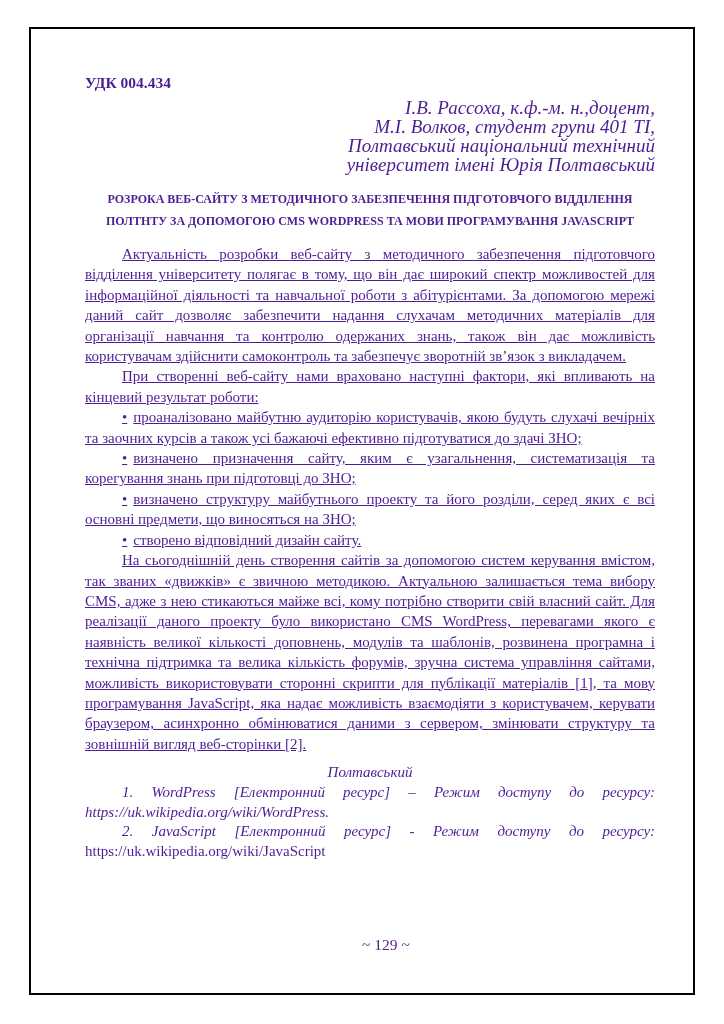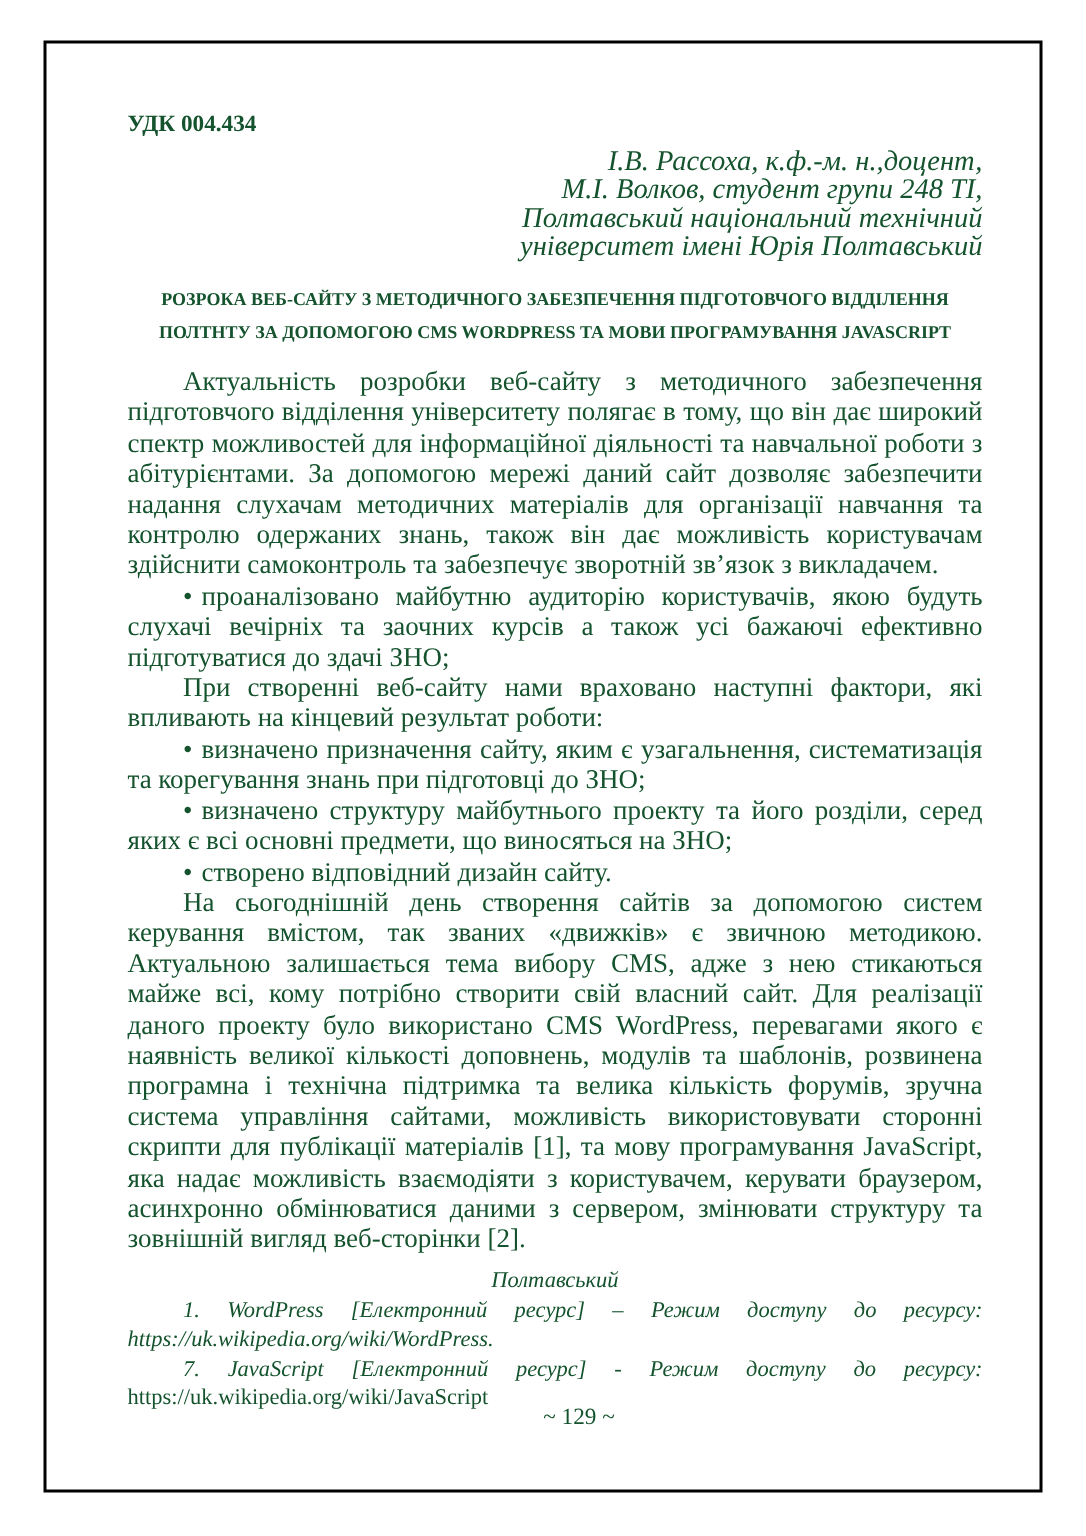--- a/index.html
+++ b/index.html
@@ -1,21 +1,21 @@
 <!DOCTYPE html>
 <html lang="uk"><head>
 <meta charset="utf-8">
 <style>
   html, body { margin: 0; padding: 0; background: #ffffff; }
   .page {
     position: relative;
     width: 724px;
     height: 1024px;
     background: #ffffff;
-    color: #14532d;
+    color: #4c1d95;
     font-family: "Liberation Serif", serif;
     overflow: hidden;
     margin: 0 auto;
   }
   .page-border {
     position: absolute;
     top: 27px; left: 29px; right: 29px; bottom: 29px;
     border: 2px solid #000000;
     pointer-events: none;
   }
@@ -38,25 +38,26 @@
     margin-bottom: 14px;
   }
   .paper-title {
     font-size: 12px;
     font-weight: bold;
     text-align: center;
     line-height: 22px;
     margin: 10px 0 12px 0;
   }
   .para {
-    font-size: 18px;
+    font-size: 15px;
     line-height: 20.4px;
     text-align: justify;
     text-indent: 37px;
     margin: 0;
+    text-decoration: underline;
   }
   .bullet-item { margin: 0; }
   .bullet-mark { padding-right: 6px; }
   .lit-heading {
     text-align: center;
     font-style: italic;
     font-size: 15px;
     margin: 10px 0 2px 0;
   }
   .ref {
@@ -85,43 +86,43 @@
 
 <div class="page">
   <div class="page-border"></div>
 
   <div class="content">
 
     <div class="udc">УДК 004.434</div>
 
     <div class="authors">
       <div>І.В. Рассоха, к.ф.-м. н.,доцент,</div>
-      <div>М.І. Волков, студент групи 248 ТІ,</div>
+      <div>М.І. Волков, студент групи 401 ТІ,</div>
       <div>Полтавський національний технічний</div>
       <div>університет імені Юрія Полтавський</div>
     </div>
 
     <h1 class="paper-title">РОЗРОКА ВЕБ-САЙТУ З МЕТОДИЧНОГО ЗАБЕЗПЕЧЕННЯ ПІДГОТОВЧОГО ВІДДІЛЕННЯ ПОЛТНТУ ЗА ДОПОМОГОЮ CMS WORDPRESS ТА МОВИ ПРОГРАМУВАННЯ JAVASCRIPT</h1>
 
     <p class="para">Актуальність розробки веб-сайту з методичного забезпечення підготовчого відділення університету полягає в тому, що він дає широкий спектр можливостей для інформаційної діяльності та навчальної роботи з абітурієнтами. За допомогою мережі даний сайт дозволяє забезпечити надання слухачам методичних матеріалів для організації навчання та контролю одержаних знань, також він дає можливість користувачам здійснити самоконтроль та забезпечує зворотній зв’язок з викладачем.</p>
 
+    <p class="para">При створенні веб-сайту нами враховано наступні фактори, які впливають на кінцевий результат роботи:</p>
+
     <p class="para bullet-item"><span class="bullet-mark">•</span><span>проаналізовано майбутню аудиторію користувачів, якою будуть слухачі вечірніх та заочних курсів а також усі бажаючі ефективно підготуватися до здачі ЗНО;</span></p>
-
-    <p class="para">При створенні веб-сайту нами враховано наступні фактори, які впливають на кінцевий результат роботи:</p>
 
     <p class="para bullet-item"><span class="bullet-mark">•</span><span>визначено призначення сайту, яким є узагальнення, систематизація та корегування знань при підготовці до ЗНО;</span></p>
 
     <p class="para bullet-item"><span class="bullet-mark">•</span><span>визначено структуру майбутнього проекту та його розділи, серед яких є всі основні предмети, що виносяться на ЗНО;</span></p>
 
     <p class="para bullet-item"><span class="bullet-mark">•</span><span>створено відповідний дизайн сайту.</span></p>
 
     <p class="para">На сьогоднішній день створення сайтів за допомогою систем керування вмістом, так званих «движків» є звичною методикою. Актуальною залишається тема вибору CMS, адже з нею стикаються майже всі, кому потрібно створити свій власний сайт. Для реалізації даного проекту було використано CMS WordPress, перевагами якого є наявність великої кількості доповнень, модулів та шаблонів, розвинена програмна і технічна підтримка та велика кількість форумів, зручна система управління сайтами, можливість використовувати сторонні скрипти для публікації матеріалів [1], та мову програмування JavaScript, яка надає можливість взаємодіяти з користувачем, керувати браузером, асинхронно обмінюватися даними з сервером, змінювати структуру та зовнішній вигляд веб-сторінки [2].</p>
 
     <div class="lit-heading">Полтавський</div>
 
     <p class="ref"><span>1. WordPress [Електронний ресурс] – Режим доступу до ресурсу: https://uk.wikipedia.org/wiki/WordPress.</span></p>
 
-    <p class="ref"><span>7. JavaScript [Електронний ресурс] - Режим доступу до ресурсу:</span> <span class="ref-url-plain">https://uk.wikipedia.org/wiki/JavaScript</span></p>
+    <p class="ref"><span>2. JavaScript [Електронний ресурс] - Режим доступу до ресурсу:</span> <span class="ref-url-plain">https://uk.wikipedia.org/wiki/JavaScript</span></p>
 
   </div>
 
   <div class="page-number">~ 129 ~</div>
 </div>
 
 </body></html>

